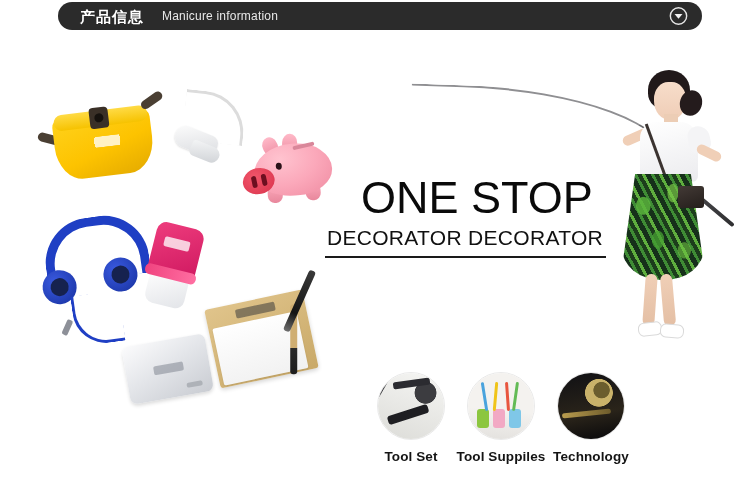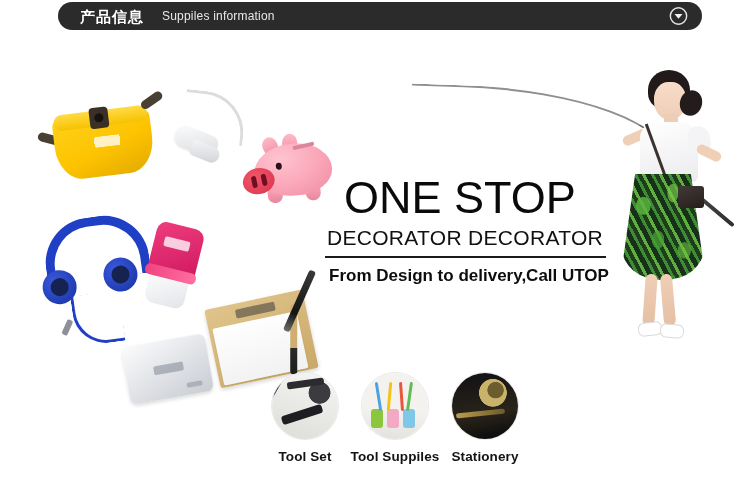--- a/index.html
+++ b/index.html
@@ -30,21 +30,21 @@
   }
 
   
   .hero-text{position:absolute;left:325px;top:168px;width:290px;}
   .t-your{
     font-size:22px;color:#111;letter-spacing:.5px;line-height:1;
     margin-left:11px;
   }
   .t-onestop{
     font-size:45px;color:#0a0a0a;letter-spacing:0px;line-height:1.05;
-    margin-top:6px;margin-left:19px;white-space:nowrap;
+    margin-top:6px;margin-left:36px;white-space:nowrap;
   }
   .t-contract{
     font-size:21px;color:#111;letter-spacing:.3px;line-height:1;
     margin-top:6px;margin-left:2px;white-space:nowrap;
   }
   .rule{
     height:2px;background:#1a1a1a;margin-top:8px;width:281px;
   }
   .t-tagline{
     font-size:17px;font-weight:bold;color:#0d0d0d;line-height:1;
@@ -317,22 +317,22 @@
     border-left:none;border-bottom:none;
   }
   .w-rod2{
     position:absolute;left:60px;top:92px;width:96px;height:4px;
     background:linear-gradient(90deg,#5c5c5f,#2f2f31);
     transform:rotate(40deg);transform-origin:left center;border-radius:2px;
   }
 
   
   .cats{
-    position:absolute;left:160px;top:372px;width:470px;height:96px;
-    display:flex;justify-content:center;align-items:flex-start;
+    position:absolute;left:166px;top:372px;width:470px;height:96px;
+    display:flex;justify-content:flex-end;align-items:flex-start;
   }
   .cat{width:90px;display:flex;flex-direction:column;align-items:center;}
   .cat-thumb{
     width:66px;height:66px;border-radius:50%;overflow:hidden;
     border:1px solid #e9e9e9;position:relative;
   }
   .cat-label{
     margin-top:9px;font-size:13.5px;color:#141414;font-weight:bold;
     white-space:nowrap;letter-spacing:.1px;
   }
@@ -403,21 +403,21 @@
   .th-mani i:nth-child(5){left:68%;top:24%;width:9%;height:50%;background:#dde1e6;transform:rotate(14deg);}
   .th-mani i:nth-child(6){left:46%;top:66%;width:30%;height:24%;background:#f6d9c2;border-radius:50%;}
 </style>
 </head>
 <body>
 
 <div class="page">
 
   <div class="header-bar">
     <span class="header-cn">产品信息</span>
-    <span class="header-en">Suppiles information</span>
+    <span class="header-en">Manicure information</span>
     <span class="header-chevron">
       <svg viewBox="0 0 20 20" width="19" height="19" aria-hidden="true">
         <circle cx="10" cy="10" r="8.6" fill="none" stroke="#e6e6e6" stroke-width="1.5"></circle>
         <path d="M5.8 8 L10 13 L14.2 8 Z" fill="#f2f2f2"></path>
       </svg>
     </span>
   </div>
 
   <div class="products">
 
@@ -475,21 +475,20 @@
       <div class="pad-pen"></div>
     </div>
 
     <div class="prod pen2"></div>
   </div>
 
   <div class="hero-text">
     <div class="t-onestop">ONE STOP</div>
     <div class="t-contract">DECORATOR DECORATOR</div>
     <div class="rule"></div>
-    <div class="t-tagline">From Design to delivery,Call UTOP</div>
   </div>
 
   <div class="woman">
     <div class="w-rod"></div>
     <div class="w-rod2"></div>
     <div class="w-hair"></div>
     <div class="w-face"></div>
     <div class="w-bun"></div>
     <div class="w-neck"></div>
     <div class="w-armL"></div>
@@ -526,19 +525,19 @@
             <b></b>
         </span>
       </div>
       <div class="cat-label">Tool Suppiles</div>
     </div>
 
     <div class="cat">
       <div class="cat-thumb">
         <span class="th-tech"></span>
       </div>
-      <div class="cat-label">Stationery</div>
+      <div class="cat-label">Technology</div>
     </div>
 
 
 
   </div>
 </div>
 
 </body></html>

